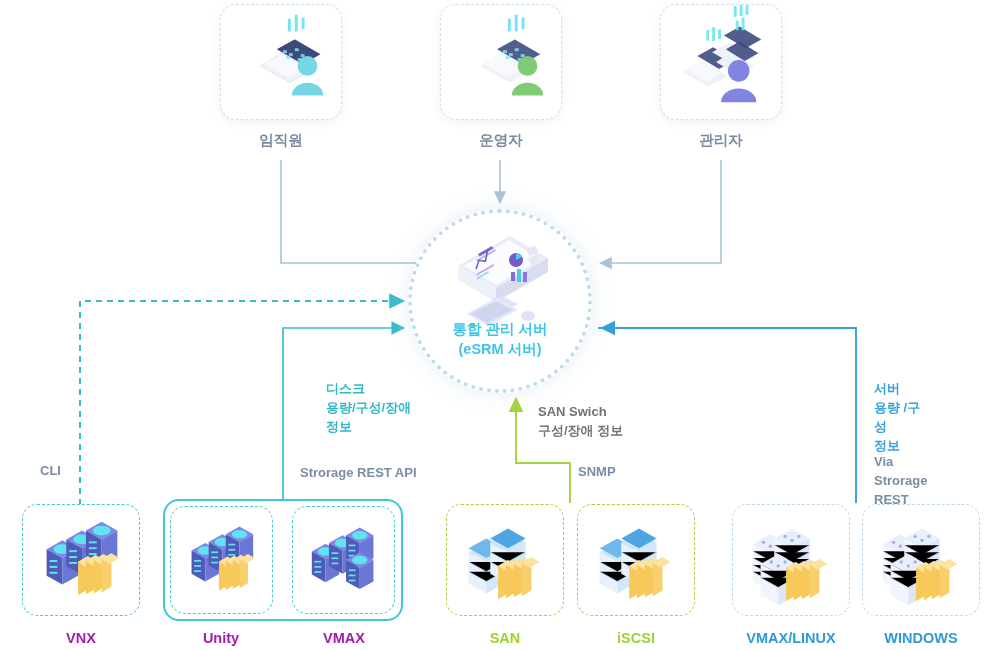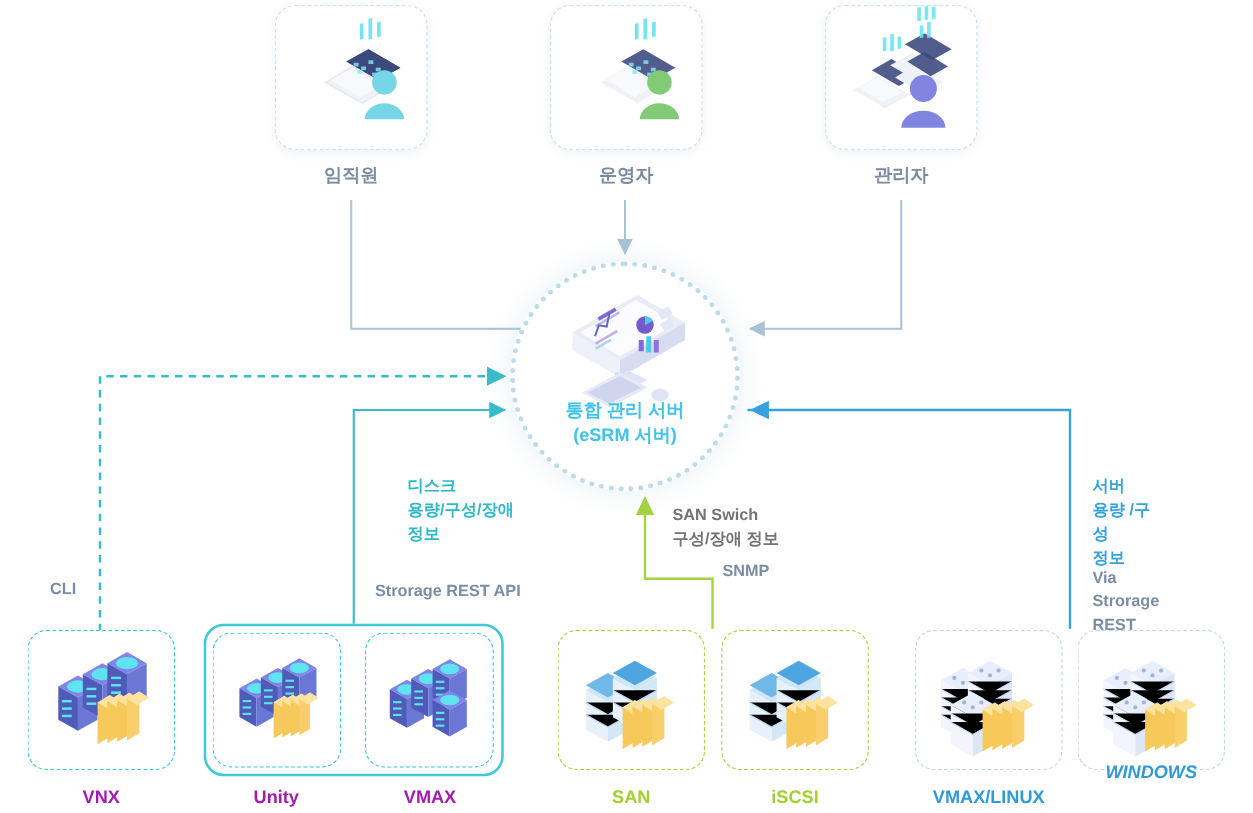--- a/index.html
+++ b/index.html
@@ -198,21 +198,21 @@
     <span>(eSRM 서버)</span>
   </div>
 
   <div class="ann teal" style="left:300px;top:380px;">디스크
 용량/구성/장애
 정보</div>
   <div class="proto" style="left:300px;top:464px;">Strorage REST API</div>
 
   <div class="ann green" style="left:538px;top:403px;">SAN Swich
 구성/장애 정보</div>
-  <div class="proto" style="left:578px;top:448px;">SNMP</div>
+  <div class="proto" style="left:578px;top:463px;">SNMP</div>
 
   <div class="ann blue" style="left:874px;top:380px;">서버
 용량 /구성
 정보</div>
   <div class="proto" style="left:874px;top:453px;">Via
 Strorage REST API</div>
 
   <div class="proto" style="left:40px;top:462px;">CLI</div>
 
   <div class="group-outline"></div>
@@ -524,15 +524,15 @@
           <path d="M62 63 L72 57 L72 91 L62 97 Z" fill="#f7c85a"></path>
             <path d="M62 63 L72 57 L80 62 L70 68 Z" fill="#fde2a0"></path>
           <path d="M70 62 L80 56 L80 90 L70 96 Z" fill="#f7c85a"></path>
             <path d="M70 62 L80 56 L88 61 L78 67 Z" fill="#fde2a0"></path>
           <path d="M78 61 L88 55 L88 89 L78 95 Z" fill="#f9cf6c"></path>
             <path d="M78 61 L88 55 L96 60 L86 66 Z" fill="#fde2a0"></path>
         </g>
       </g>
     </svg>
   </div>
-  <div class="dlabel blue" style="left:846px;top:610px;font-style:italic;">WINDOWS</div>
+  <div class="dlabel blue" style="left:846px;top:630px;">WINDOWS</div>
 
 </div>
 
 </body></html>

